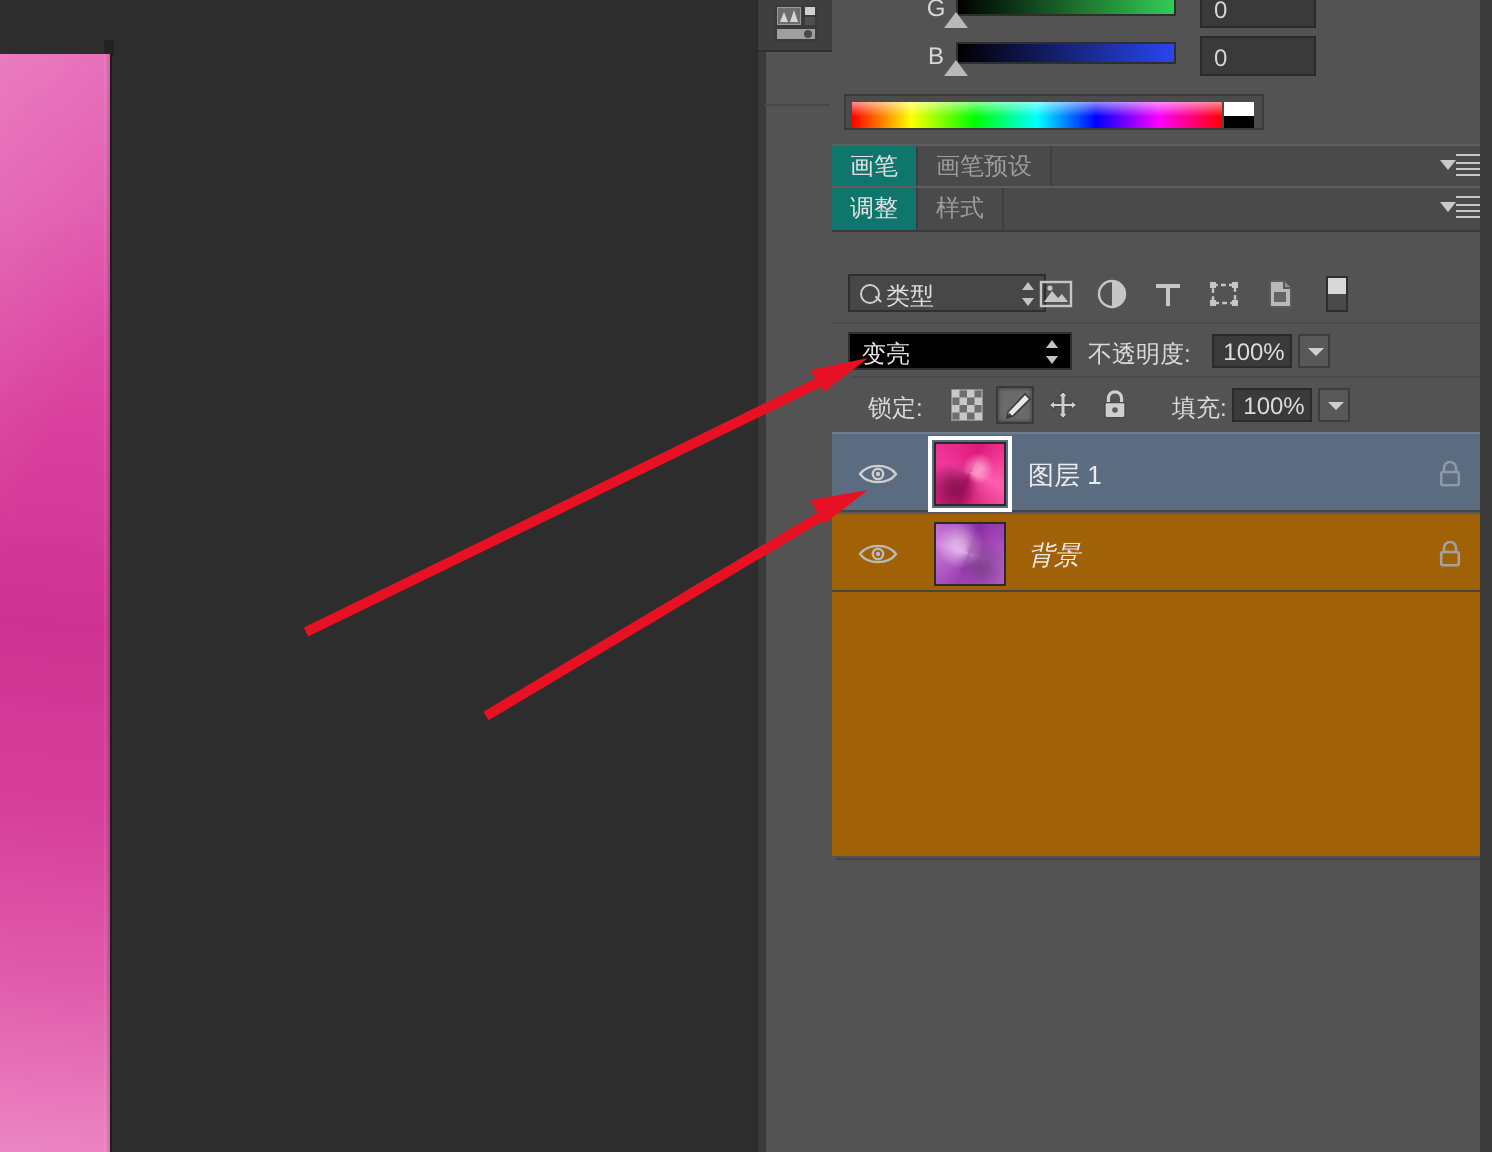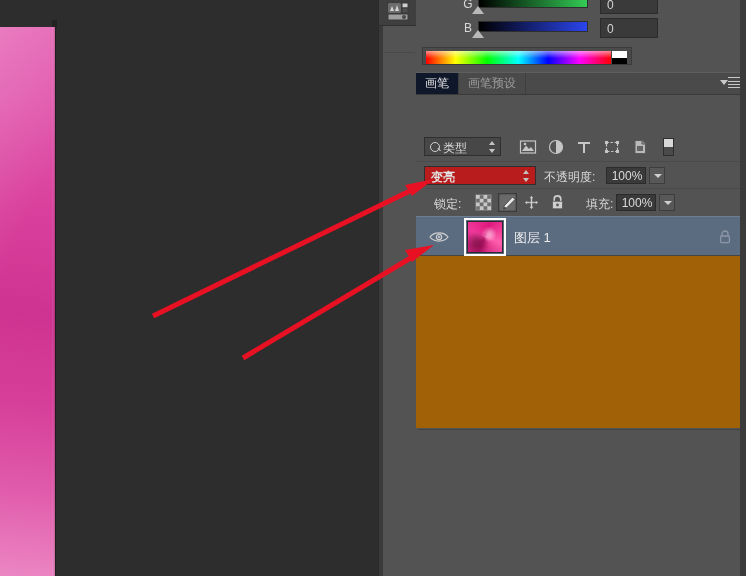--- a/index.html
+++ b/index.html
@@ -63,35 +63,35 @@
   .ramp-sw .w{position:absolute;left:0;top:0;width:15px;height:7px;background:#ffffff;}
   .ramp-sw .k{position:absolute;left:0;top:7px;width:15px;height:6px;background:#000000;}
 
   
   .tabbar{position:absolute;left:0;width:330px;height:21px;background:#4a4a4a;
     border-top:1px solid #5e5e5e;border-bottom:1px solid #3a3a3a;}
   .tabbar .tabs{position:absolute;left:0;top:0;height:21px;}
   .tab{position:relative;float:left;height:21px;line-height:21px;padding:0 9px;
     font-size:12px;color:#9c9c9c;background:#4a4a4a;
     border-right:1px solid #3e3e3e;box-sizing:border-box;cursor:default;}
-  .tab.active{background:#0f172a;color:#e0e0e0;}
+  .tab.active{background:#0f766e;color:#e0e0e0;}
   .panel-menu{position:absolute;right:6px;top:4px;width:16px;height:12px;}
   .panel-menu i{position:absolute;left:4px;width:12px;height:1px;background:#c9c9c9;}
   .panel-menu i:nth-child(1){top:1px;}
   .panel-menu i:nth-child(2){top:4px;}
   .panel-menu i:nth-child(3){top:7px;}
   .panel-menu i:nth-child(4){top:10px;}
   .panel-menu u{position:absolute;left:-4px;top:3px;width:0;height:0;
     border-left:4px solid transparent;border-right:4px solid transparent;border-top:5px solid #c9c9c9;}
 
   
   .layers-panel{position:absolute;left:0;top:133px;width:330px;height:443px;background:#535353;}
 
   .filter-row{position:absolute;left:0;top:0;width:330px;height:28px;}
-  .filter-select{position:absolute;left:8px;top:4px;width:77px;height:19px;
+  .filter-select{position:absolute;left:8px;top:4px;width:99px;height:19px;
     background:#474747;border:1px solid #2f2f2f;box-sizing:border-box;}
   .filter-select .mag{position:absolute;left:5px;top:4px;width:8px;height:8px;
     border:1.4px solid #cfcfcf;border-radius:50%;}
   .filter-select .mag:after{content:"";position:absolute;left:6px;top:6px;width:4px;height:1.4px;
     background:#cfcfcf;transform:rotate(45deg);}
   .filter-select .lbl{position:absolute;left:18px;top:2px;font-size:12px;color:#dedede;}
   .filter-select .ud{position:absolute;right:4px;top:3px;width:7px;height:12px;}
   .filter-select .ud u{position:absolute;left:0;width:0;height:0;
     border-left:3.5px solid transparent;border-right:3.5px solid transparent;}
   .filter-select .ud u.up{top:0;border-bottom:4px solid #c4c4c4;}
@@ -99,21 +99,21 @@
 
   .ficon{position:absolute;top:5px;width:18px;height:18px;}
   .ficon svg{display:block;}
   .fswitch{position:absolute;top:5px;width:11px;height:18px;
     background:linear-gradient(180deg,#d8d8d8 0 50%, #4a4a4a 50% 100%);
     border:1px solid #2e2e2e;box-sizing:border-box;}
 
   .blend-row{position:absolute;left:0;top:28px;width:330px;height:27px;
     border-top:1px solid #4a4a4a;}
   .blend-select{position:absolute;left:8px;top:4px;width:112px;height:19px;
-    background:#b91c1c;border:1px solid #2f2f2f;box-sizing:border-box;font-weight:bold;}
+    background:#000000;border:1px solid #2f2f2f;box-sizing:border-box;}
   .blend-select .lbl{position:absolute;left:6px;top:2px;font-size:12px;color:#e2e2e2;}
   .blend-select .ud{position:absolute;right:5px;top:3px;width:7px;height:12px;}
   .blend-select .ud u{position:absolute;left:0;width:0;height:0;
     border-left:3.5px solid transparent;border-right:3.5px solid transparent;}
   .blend-select .ud u.up{top:0;border-bottom:4px solid #c4c4c4;}
   .blend-select .ud u.dn{bottom:0;border-top:4px solid #c4c4c4;}
 
   .opacity-label{position:absolute;left:128px;top:7px;font-size:12px;color:#d9d9d9;}
   .num-field{position:absolute;width:40px;height:17px;background:#3a3a3a;
     border:1px solid #2b2b2b;box-sizing:border-box;}
@@ -226,20 +226,33 @@
       </div>
       <div class="panel-menu">
         <u></u>
           <i></i>
           <i></i>
           <i></i>
           <i></i>
       </div>
     </div>
 
+    <div class="tabbar" style="top:93px;">
+      <div class="tabs">
+        <div class="tab active">调整</div>
+        <div class="tab">样式</div>
+      </div>
+      <div class="panel-menu">
+        <u></u>
+          <i></i>
+          <i></i>
+          <i></i>
+          <i></i>
+      </div>
+    </div>
 
 
     <div class="layers-panel">
 
       <div class="filter-row">
         <div class="filter-select">
           <div class="mag"></div>
           <div class="lbl">类型</div>
           <div class="ud">
               <u class="up"></u>
@@ -358,20 +371,39 @@
           </div>
           <div class="layer-name">图层 1</div>
           <div class="lock-ind">
             <svg viewBox="0 0 14 16" width="14" height="16">
               <path d="M4 7 V5 a3 3 0 0 1 6 0 V7" fill="none" stroke="#8d98a8" stroke-width="1.3"></path>
               <rect x="2.6" y="7" width="8.8" height="6.6" rx="1" fill="none" stroke="#8d98a8" stroke-width="1.3"></rect>
             </svg>
           </div>
         </div>
 
+        <div class="layer-row" style="top:40px;">
+          <div class="eye">
+            <svg viewBox="0 0 22 14" width="22" height="14">
+              <path d="M2 7 C6 1.6 16 1.6 20 7 C16 12.4 6 12.4 2 7 Z" fill="none" stroke="#b9b9b9" stroke-width="1.2"></path>
+              <circle cx="11" cy="7" r="2.6" fill="none" stroke="#b9b9b9" stroke-width="1.2"></circle>
+              <circle cx="11" cy="7" r="1.1" fill="#b9b9b9"></circle>
+            </svg>
+          </div>
+          <div class="thumb-box">
+            <div class="thumb-2"></div>
+          </div>
+          <div class="layer-name bg">背景</div>
+          <div class="lock-ind">
+            <svg viewBox="0 0 14 16" width="14" height="16">
+              <path d="M4 7 V5 a3 3 0 0 1 6 0 V7" fill="none" stroke="#a2a2a2" stroke-width="1.3"></path>
+              <rect x="2.6" y="7" width="8.8" height="6.6" rx="1" fill="none" stroke="#a2a2a2" stroke-width="1.3"></rect>
+            </svg>
+          </div>
+        </div>
       </div>
 
       <div class="layers-bottom"></div>
     </div>
 
     <div class="panel-right-edge"></div>
   </div>
 
   <svg class="anno" viewBox="0 0 746 576">
     <g>

